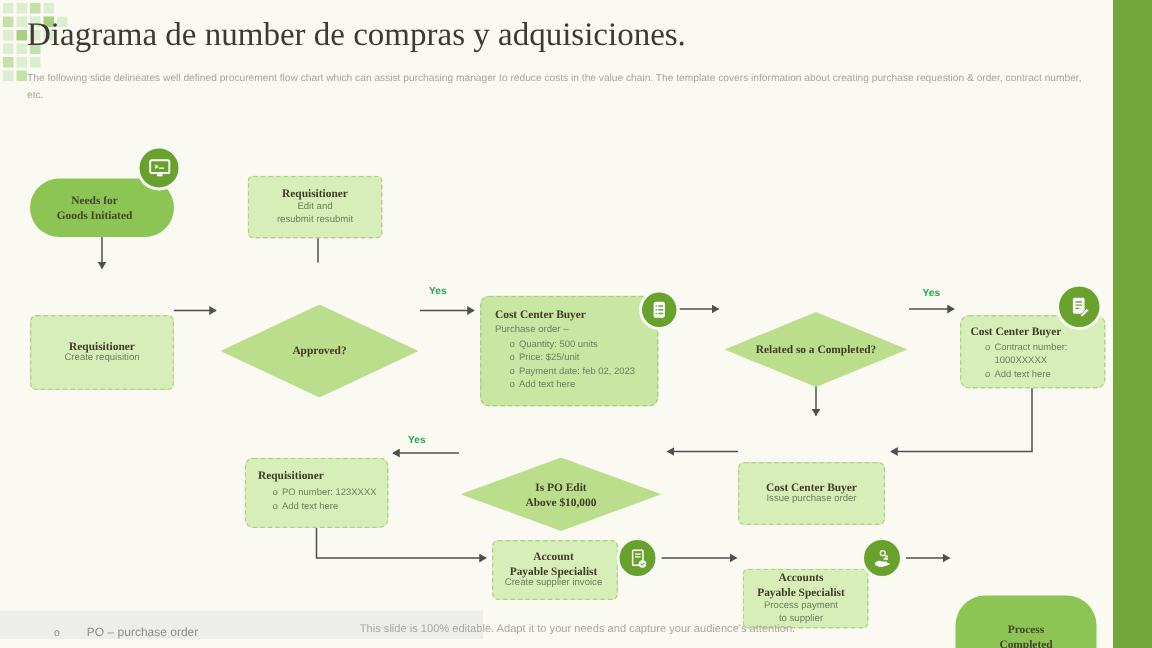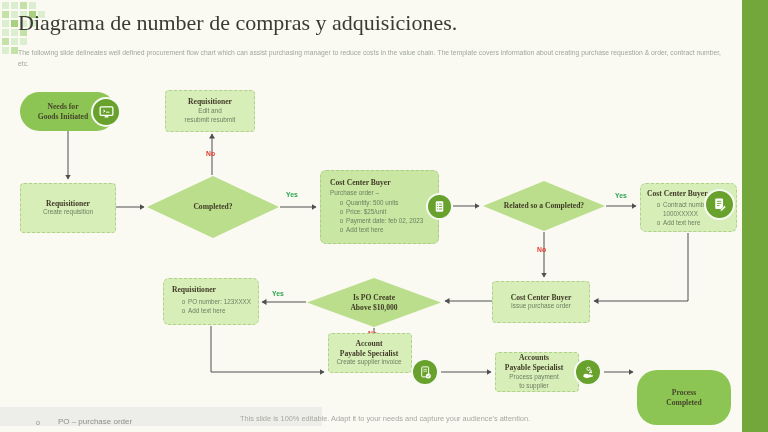--- a/index.html
+++ b/index.html
@@ -11,21 +11,21 @@
   .checker{position:absolute;left:2px;top:2px;display:grid;
            grid-template-columns:repeat(5,7px);grid-auto-rows:7px;gap:2px;}
   .checker div{width:7px;height:7px;}
   .c1{background:#dceed0;} .c2{background:#c4e2a8;} .c3{background:#a8d07f;} .c0{background:transparent;}
   
   .title{position:absolute;left:18px;top:10px;width:690px;
          font-family:"Liberation Serif",serif;font-size:22px;color:#3b3b33;}
   .subtitle{position:absolute;left:18px;top:48px;width:706px;
             font-size:6.8px;line-height:1.6;color:#a2a898;}
   
-  .node{position:absolute;box-sizing:border-box;}
+  .node{position:absolute;box-sizing:border-box;margin-top:27px;}
   .pill{background:#8cc553;border-radius:20px;display:flex;flex-direction:column;
         justify-content:center;align-items:center;}
   .pill .nt{color:#45452c;}
   .box{background:#d7eeb9;border:1px dashed rgba(150,190,110,.6);border-radius:4px;}
   .box.center{display:flex;flex-direction:column;justify-content:center;align-items:center;text-align:center;}
   .box.mid{background:#c9e6a2;}
   .diamond{background:#bade8c;clip-path:polygon(50% 0,100% 50%,50% 100%,0 50%);
            display:flex;flex-direction:column;justify-content:center;align-items:center;text-align:center;}
   .nt{font-family:"Liberation Serif",serif;font-weight:bold;font-size:7.6px;
       color:#403a26;line-height:1.3;display:block;}
@@ -142,21 +142,21 @@
     <span class="nb">Edit and</span>
     <span class="nb">resubmit resubmit</span>
   </div>
 
   <div class="node box center" style="left:20px;top:183px;width:96px;height:50px;">
     <span class="nt">Requisitioner</span>
     <span class="nb">Create requisition</span>
   </div>
 
   <div class="node diamond" style="left:147px;top:176px;width:132px;height:62px;">
-    <span class="nt">Completed?</span>
+    <span class="nt">Approved?</span>
   </div>
 
   <div class="node box mid" style="left:320px;top:170px;width:119px;height:74px;padding:7px 6px 5px 9px;border-radius:6px;">
     <span class="nt">Cost Center Buyer</span>
     <span class="nb" style="margin-top:1px;">Purchase order –</span>
     <div style="width:100px;">
         <div class="bullet-row">
           <span class="bullet-marker">o</span>
           <span class="bullet-text">Quantity: 500 units</span>
         </div>
@@ -207,21 +207,21 @@
     <svg width="17" height="17" viewBox="0 0 24 24">
       <rect x="6" y="3.5" width="11" height="15" rx="1.5" fill="#fff"></rect>
       <line x1="8.5" y1="7.5" x2="14.5" y2="7.5" stroke="#68a22c" stroke-width="1.3"></line>
       <line x1="8.5" y1="10.5" x2="14.5" y2="10.5" stroke="#68a22c" stroke-width="1.3"></line>
       <line x1="8.5" y1="13.5" x2="12" y2="13.5" stroke="#68a22c" stroke-width="1.3"></line>
       <path d="M13.5 19.5 L19 13.5 L21 15.5 L15.5 21 L13 21.5 Z" fill="#fff" stroke="#68a22c" stroke-width="0.8"></path>
     </svg>
   </div>
 
   <div class="node diamond" style="left:307px;top:278px;width:134px;height:49px;">
-    <span class="nt">Is PO Create</span>
+    <span class="nt">Is PO Edit</span>
     <span class="nt">Above $10,000</span>
   </div>
 
   <div class="node box" style="left:163px;top:278px;width:96px;height:47px;padding:6px 4px 4px 8px;border-radius:6px;">
     <span class="nt">Requisitioner</span>
     <div style="width:80px;margin-top:2px;">
         <div class="bullet-row">
           <span class="bullet-marker">o</span>
           <span class="bullet-text">PO number: 123XXXX</span>
         </div>

